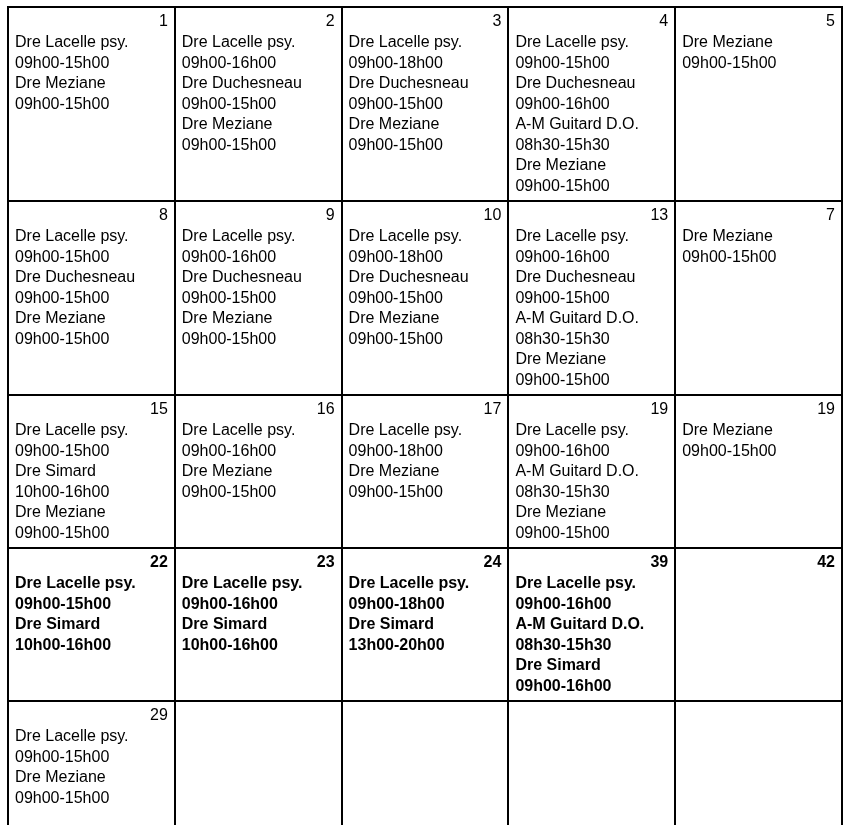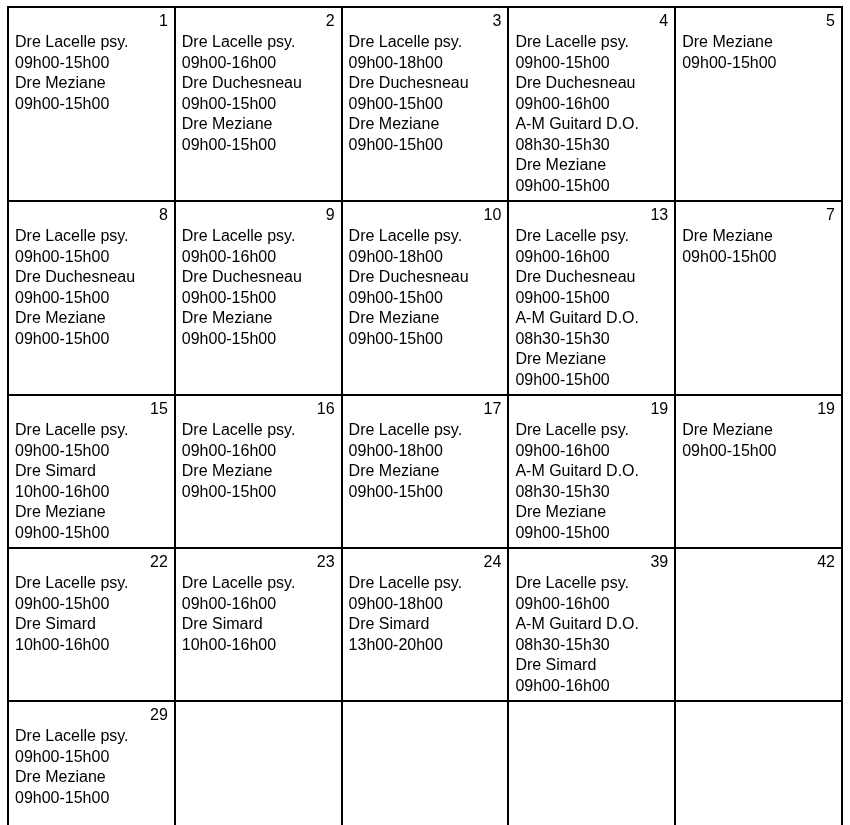--- a/index.html
+++ b/index.html
@@ -46,21 +46,21 @@
     line-height: 20.5px;
   }
   .entry-line {
     white-space: nowrap;
     font-size: 16px;
     line-height: 20.5px;
   }
   tr.row-1 { height: 190px; }
   tr.row-2 { height: 186px; }
   tr.row-3 { height: 148px; }
-  tr.row-4 { height: 146px; }
+  tr.row-4 { height: 146px; font-weight: bold; }
   tr.row-5 { height: 142px; }
 </style>
 </head>
 <body>
 
 <div class="calendar">
   <table class="cal-table">
     <tbody>
         <tr class="row-1">
           <td>

